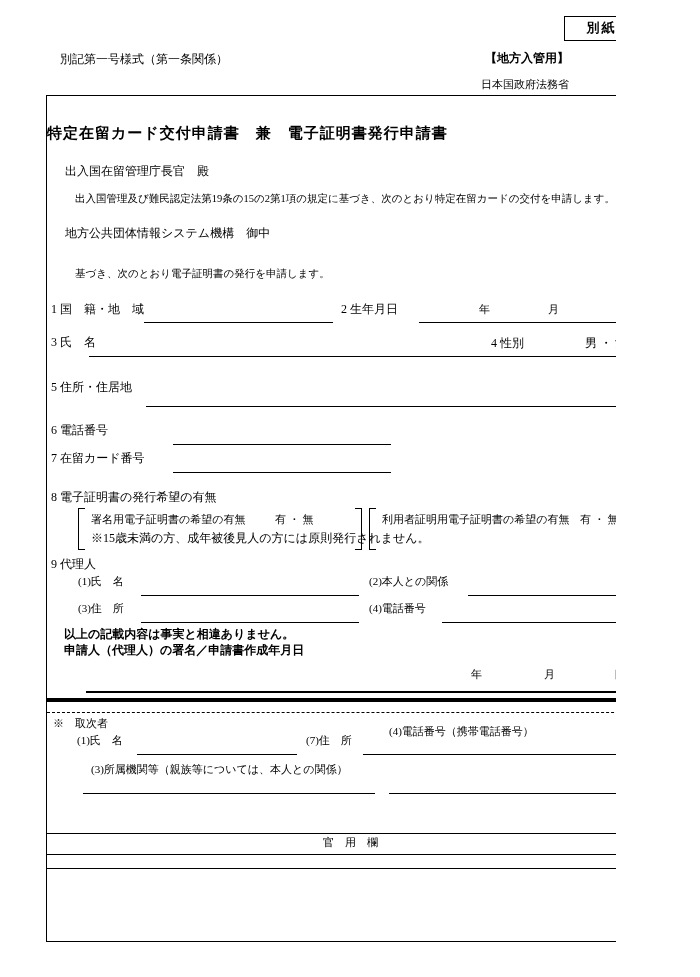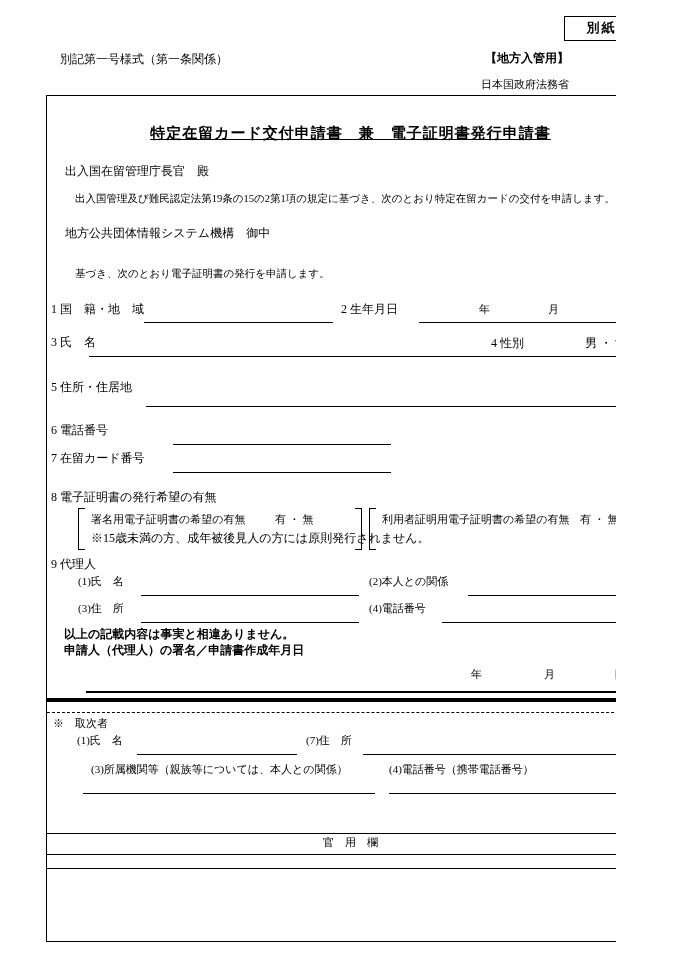--- a/index.html
+++ b/index.html
@@ -7,21 +7,21 @@
     position:relative; width:616px; height:977px; background:#ffffff;
     font-family:"Liberation Serif", serif; color:#000; overflow:hidden;
   }
   .abs { position:absolute; white-space:nowrap; line-height:1.25; }
   .t12 { font-size:12px; }
   .t11 { font-size:11px; }
   .t10 { font-size:10.5px; }
   .t9  { font-size:12px; }
   .gothic { font-family:"Liberation Sans", sans-serif; font-weight:bold; }
   .title {
-    font-size:15px; font-weight:bold; letter-spacing:1px; text-align:center;text-decoration:underline;
+    font-size:15px; font-weight:bold; letter-spacing:1px; 
   }
   .attach-box {
     border:1.5px solid #000; display:flex; align-items:center; justify-content:center;
     font-family:"Liberation Sans", sans-serif; font-weight:bold; font-size:13px; letter-spacing:2px;
   }
   .main-box { position:absolute; left:46px; top:95px; width:607px; height:845px; border:1.2px solid #000; }
   .line { position:absolute; border-top:1px solid #000; height:0; }
   .line-bold { position:absolute; border-top:2px solid #000; height:0; }
   .dashed { position:absolute; border-top:1.2px dashed #000; height:0; }
   .thickbar { position:absolute; background:#000; }
@@ -105,21 +105,21 @@
 
     <div class="thickbar" style="left:0; top:602px; width:607px; height:4px;"></div>
     <div class="dashed" style="left:0; top:616px; width:607px;"></div>
 
     <div class="abs t11" style="left:6px; top:621px;">※　取次者</div>
     <div class="abs t11" style="left:30px; top:638px;">(1)氏　名</div>
     <div class="line" style="left:90px; top:658px; width:160px;"></div>
     <div class="abs t11" style="left:259px; top:638px;">(7)住　所</div>
     <div class="line" style="left:316px; top:658px; width:278px;"></div>
     <div class="abs t11" style="left:44px; top:667px;">(3)所属機関等（親族等については、本人との関係）</div>
-    <div class="abs t11" style="left:342px; top:667px;">(4)電話番号（携帯電話番号）</div>
+    <div class="abs t11" style="left:342px; top:629px;">(4)電話番号（携帯電話番号）</div>
     <div class="line" style="left:36px; top:697px; width:292px;"></div>
     <div class="line" style="left:342px; top:697px; width:252px;"></div>
 
     <div class="line" style="left:0; top:737px; width:607px;"></div>
     <div class="abs t11 center" style="left:0; width:100%; top:740px;">官　用　欄</div>
     <div class="line" style="left:0; top:758px; width:607px;"></div>
     <div class="line" style="left:0; top:772px; width:607px;"></div>
 
   </div>
 </div>

